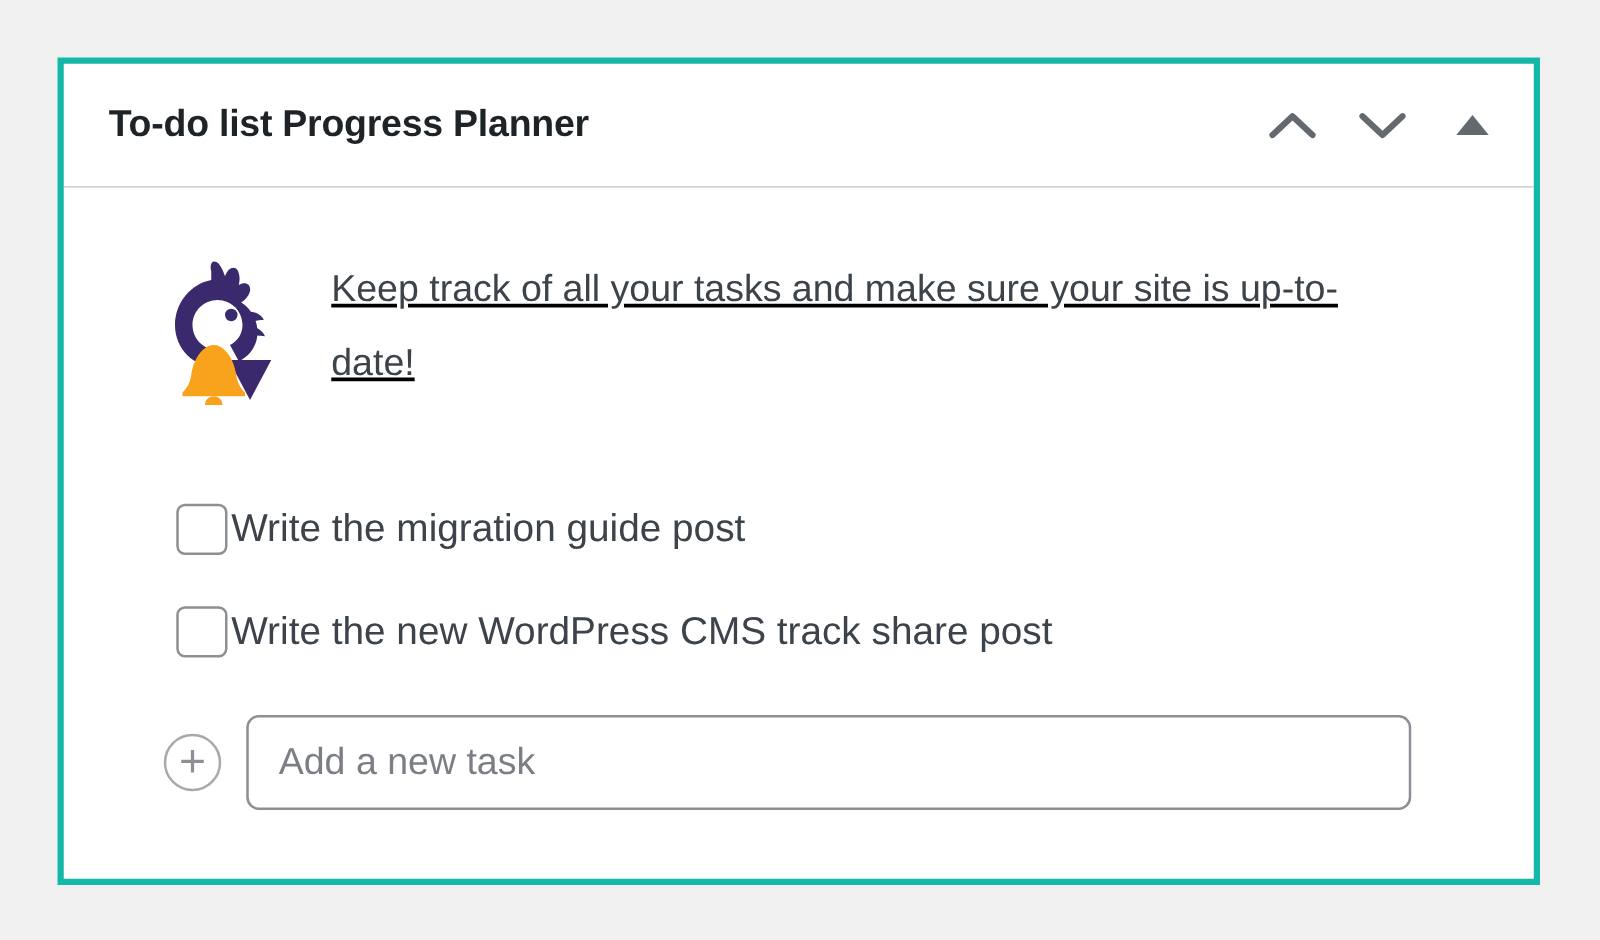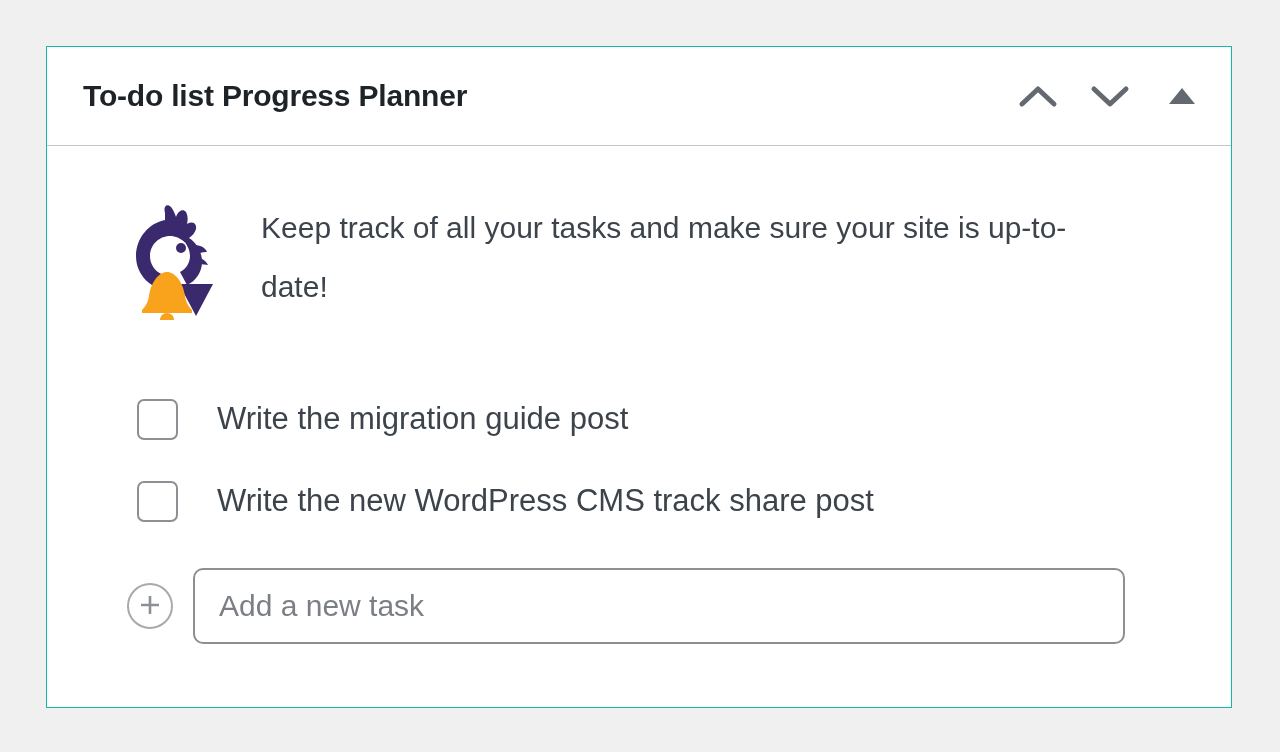--- a/index.html
+++ b/index.html
@@ -15,21 +15,21 @@
     overflow: hidden;
   }
 
   .widget-panel {
     position: absolute;
     left: 46px;
     top: 46px;
     width: 1186px;
     height: 662px;
     background: #ffffff;
-    border: 1px solid #14b8a6;
+    border: 5px solid #14b8a6;
     box-sizing: border-box;
   }
 
   
   .panel-header {
     position: relative;
     height: 99px;
     border-bottom: 1px solid #c3c4c7;
     box-sizing: border-box;
     display: flex;
@@ -68,20 +68,21 @@
   
   .panel-body {
     position: relative;
     height: 560px;
   }
 
   .intro-row {
     display: flex;
     align-items: flex-start;
     padding: 52px 0 0 84px;
+    text-decoration: underline;
   }
   .mascot {
     width: 86px;
     height: 124px;
     flex: 0 0 auto;
     margin-top: 2px;
   }
   .intro-text {
     margin-left: 44px;
     font-size: 30px;
@@ -108,21 +109,20 @@
     box-sizing: border-box;
     border: 2px solid #8c8f94;
     border-radius: 7px;
     background: #ffffff;
     cursor: pointer;
     padding: 0;
     appearance: none;
     -webkit-appearance: none;
   }
   .task-label {
-    margin-left: 36px;
     font-size: 31px;
     color: #3c434a;
     white-space: nowrap;
   }
 
   
   .add-row {
     display: flex;
     align-items: center;
     padding-left: 80px;

